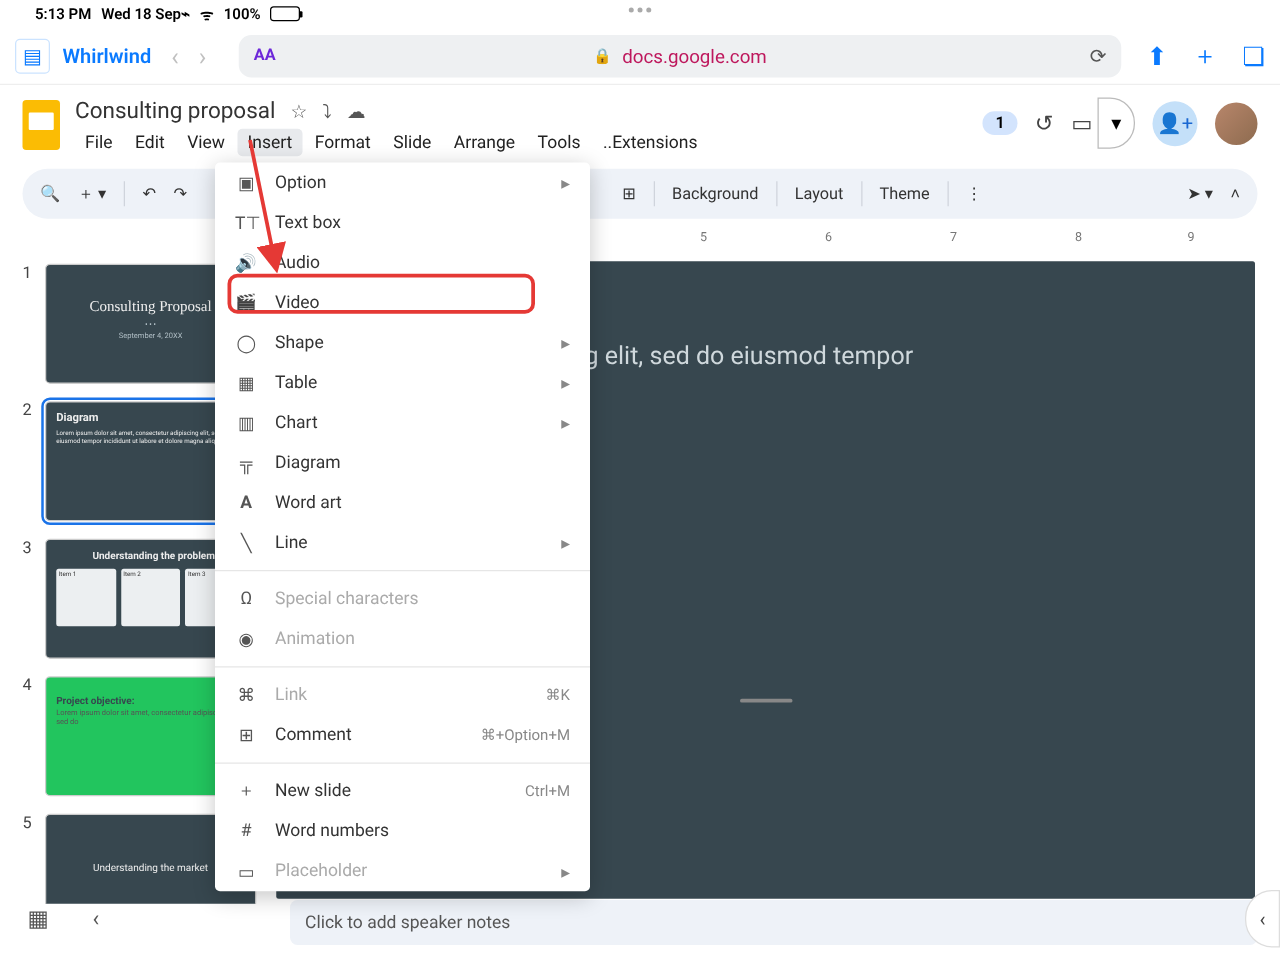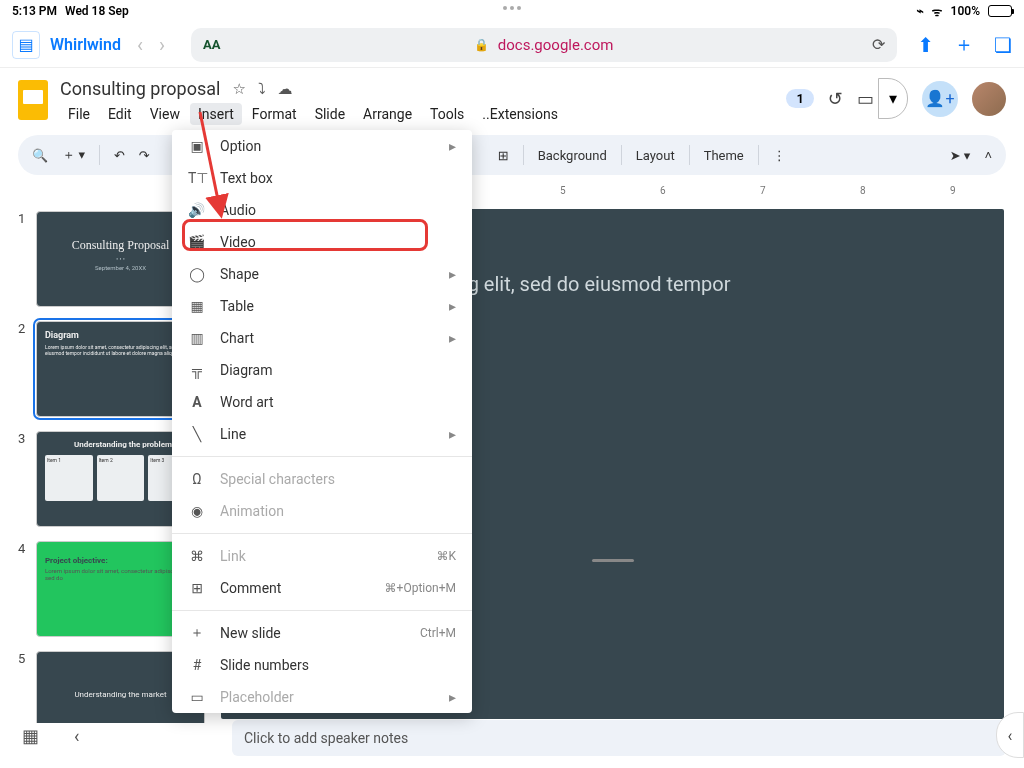--- a/index.html
+++ b/index.html
@@ -1,33 +1,33 @@
 <!DOCTYPE html>
 <html><head>
 <meta charset="utf-8">
 <style>
 * { margin: 0; padding: 0; box-sizing: border-box; font-family: -apple-system, BlinkMacSystemFont, "Segoe UI", Roboto, Arial, sans-serif; }
 body { width: 1024px; height: 768px; background: #fff; overflow: hidden; position: relative; }
 
 
-.statusbar { height: 22px; display: flex; justify-content: space-between; align-items: center; padding: 0 12px; font-size: 12px; font-weight: 600; }
+.statusbar { height: 22px; display: flex; align-items: center; padding: 0 28px; font-size: 12px; font-weight: 600; }
 .statusbar .left, .statusbar .right { display: flex; align-items: center; gap: 8px; }
 .statusbar .handle { position:absolute; left:50%; transform:translateX(-50%); top:6px; display:flex; gap:3px;}
 .statusbar .handle span{width:4px;height:4px;border-radius:50%;background:#aaa;}
 .battery { width: 24px; height: 12px; border: 1px solid #000; border-radius: 3px; position: relative; display:inline-block;}
 .battery:after { content:''; position:absolute; right:-3px; top:3px; width:2px; height:5px; background:#000; border-radius:0 1px 1px 0;}
 .battery .fill { background:#000; width:100%; height:100%; border-radius:2px;}
 
 
 .safaribar { height: 46px; display:flex; align-items:center; padding: 0 12px; gap:10px; border-bottom:1px solid #eee;}
 .sidebar-btn { width:28px; height:28px; border:1.5px solid #0a7aff36; border-radius:4px; display:flex; color:#0a7aff; align-items:center;justify-content:center;}
 .browser-name { color:#0a7aff; font-weight:600; font-size:16px; }
 .nav-arrows span { color:#c0c0c0; font-size:20px; padding:0 6px;}
 .addressbar { flex:1; height:34px; background:#eef0f2; border-radius:10px; display:flex; align-items:center; justify-content:center; gap:8px; margin:0 10px; position:relative;}
-.addressbar .aA { position:absolute; left:12px; font-size:13px; font-weight:700; color:#14532d;}
+.addressbar .aA { position:absolute; left:12px; font-size:13px; font-weight:700; color:#6d28d9;}
 .addressbar .lock { font-size:12px; color:#666;}
 .addressbar .url { font-size:15px; color:#be185d;}
 .addressbar .reload { position:absolute; right:12px; color:#555; font-size:16px;}
 .safari-actions { display:flex; gap:20px; color:#0a7aff; font-size:20px; align-items:center;}
 
 
 .dochdr { display:flex; align-items:flex-start; padding: 10px 18px 0 18px; }
 .slides-logo { width:30px; height:40px; background:#fbbc04; border-radius:3px; position:relative; margin-right:12px; margin-top:2px;}
 .slides-logo:before { content:''; position:absolute; top:10px; left:5px; right:5px; height:14px; background:#fff; border-radius:1px;}
 .doccol { display:flex; flex-direction:column; }
@@ -318,21 +318,21 @@
       <span class="shortcut">⌘+Option+M</span>
     </div>
   <hr>
   <div class="row">
       <span class="icon">＋</span>
       <span>New slide</span>
       <span class="shortcut">Ctrl+M</span>
     </div>
   <div class="row">
       <span class="icon">#</span>
-      <span>Slide numbers</span>
+      <span>Word numbers</span>
     </div>
   <div class="row disabled">
       <span class="icon">▭</span>
       <span>Placeholder</span>
       <span class="chev">▸</span>
     </div>
 </div>
 
 <div style="position:absolute; left:182px; top:219px; width:246px; height:32px; border:3px solid #e53935; border-radius:8px; z-index:60; pointer-events:none;"></div>
 

